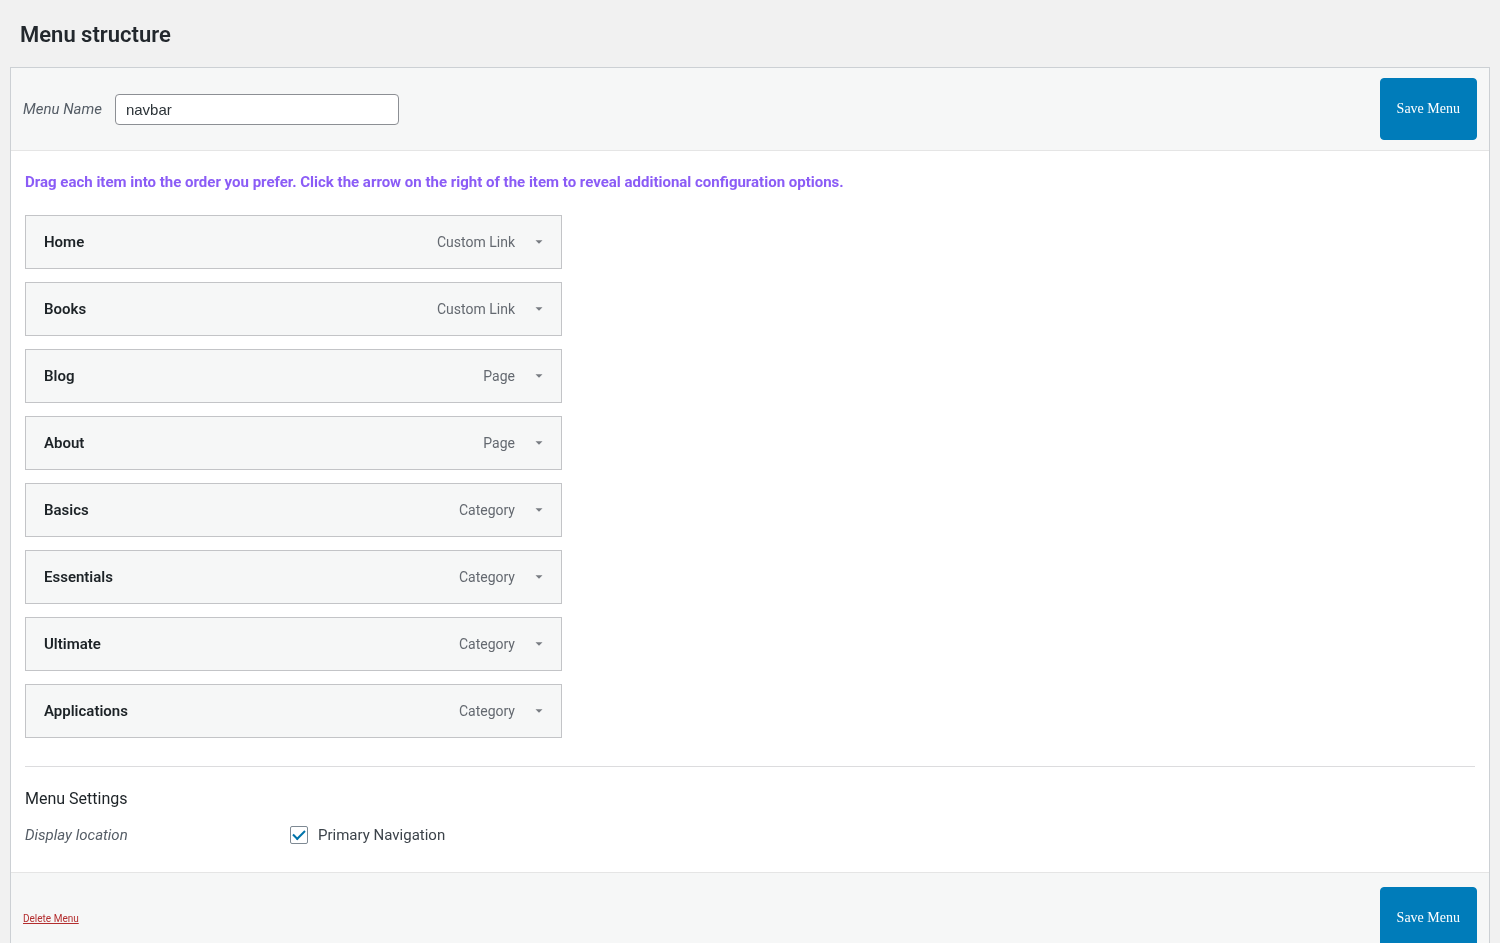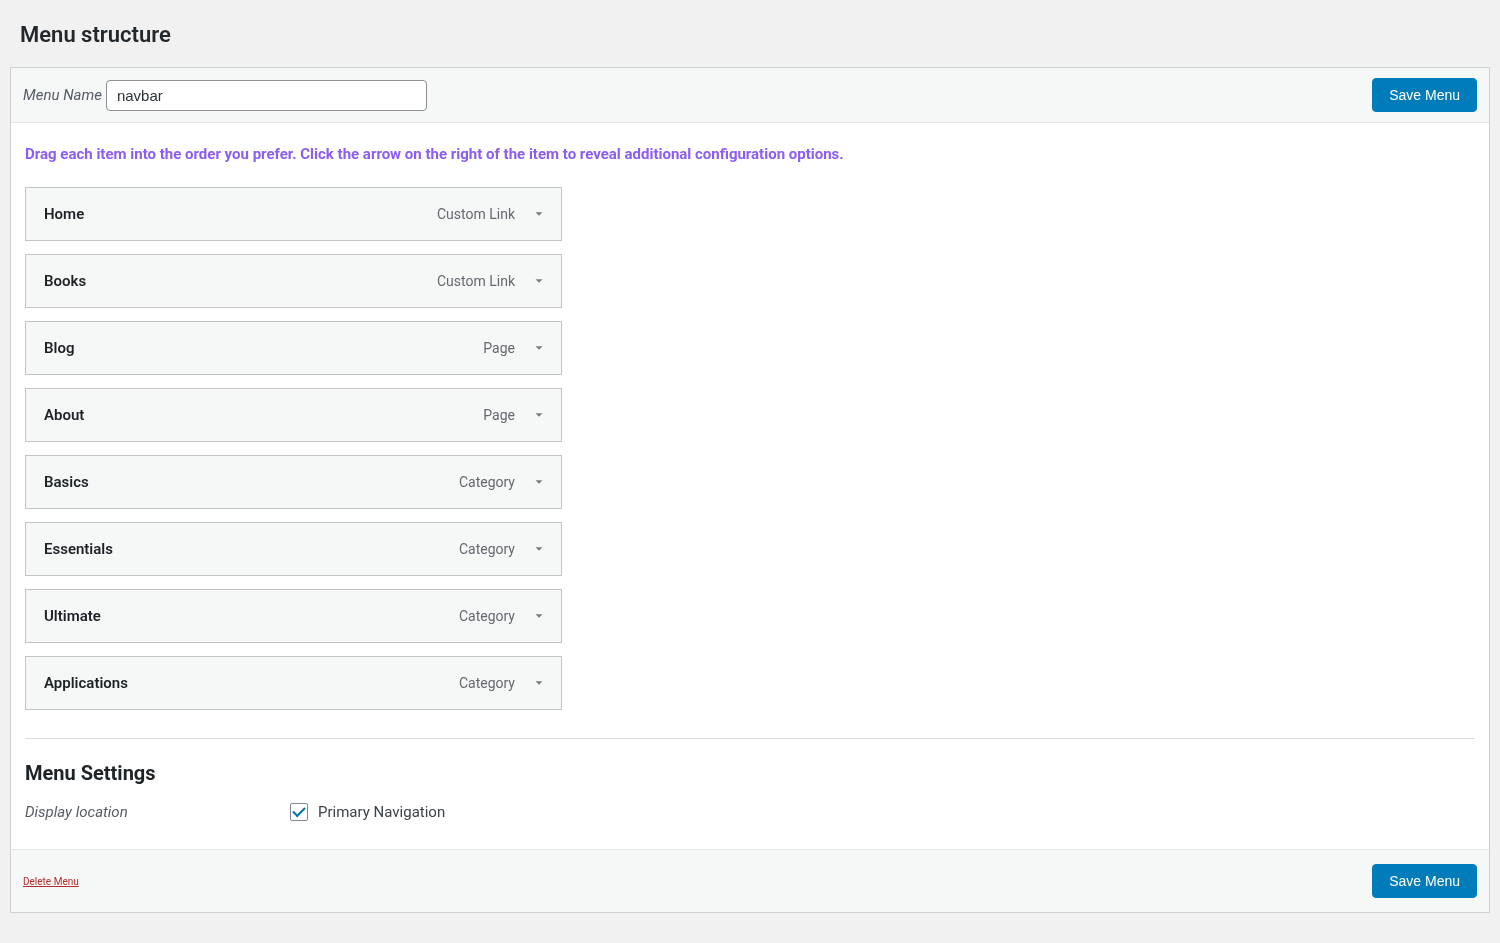--- a/index.html
+++ b/index.html
@@ -29,45 +29,46 @@
       display: flex;
       align-items: center;
       justify-content: space-between;
       padding: 10px 12px;
       background: #f6f7f7;
       border-bottom: 1px solid #e5e5e5;
     }
     .menu-name-wrap {
       display: flex;
       align-items: center;
-      gap: 4px;
+      gap: 13px;
     }
     .menu-name-label {
       font-style: italic;
       color: #555d66;
       font-size: 15px;
     }
     .menu-name-input {
-      width: 321px;
+      width: 284px;
       padding: 6px 10px;
       border: 1px solid #8c8f94;
       border-radius: 4px;
       font-size: 15px;
       color: #2c3338;
       background: #fff;
     }
     .button-primary {
       background: #007cba;
       border: 1px solid #007cba;
       color: #fff;
-      padding: 8px 16px;
+      padding: 22px 16px;
       font-size: 14px;
       border-radius: 4px;
       cursor: pointer;
       font-weight: 400;
+      font-family: Liberation Serif, serif;
     }
     .post-body {
       padding: 22px 14px 10px 14px;
       background: #fff;
     }
     .drag-instructions {
       font-size: 15px;
       color: #8b5cf6;
       margin-bottom: 24px;
       font-weight: bold;
@@ -110,22 +111,22 @@
       display: flex;
       align-items: center;
       justify-content: center;
       cursor: pointer;
     }
     .settings-divider {
       border-top: 1px solid #dcdcde;
       margin: 0 0 22px 0;
     }
     .menu-settings-title {
-      font-size: 20px;
-      font-weight: 700;
+      font-size: 16px;
+      font-weight: 400;
       color: #1d2327;
       margin-bottom: 18px;
     }
     .menu-settings-group {
       display: flex;
       align-items: center;
       margin-bottom: 18px;
     }
     .menu-settings-label {
       width: 265px;

